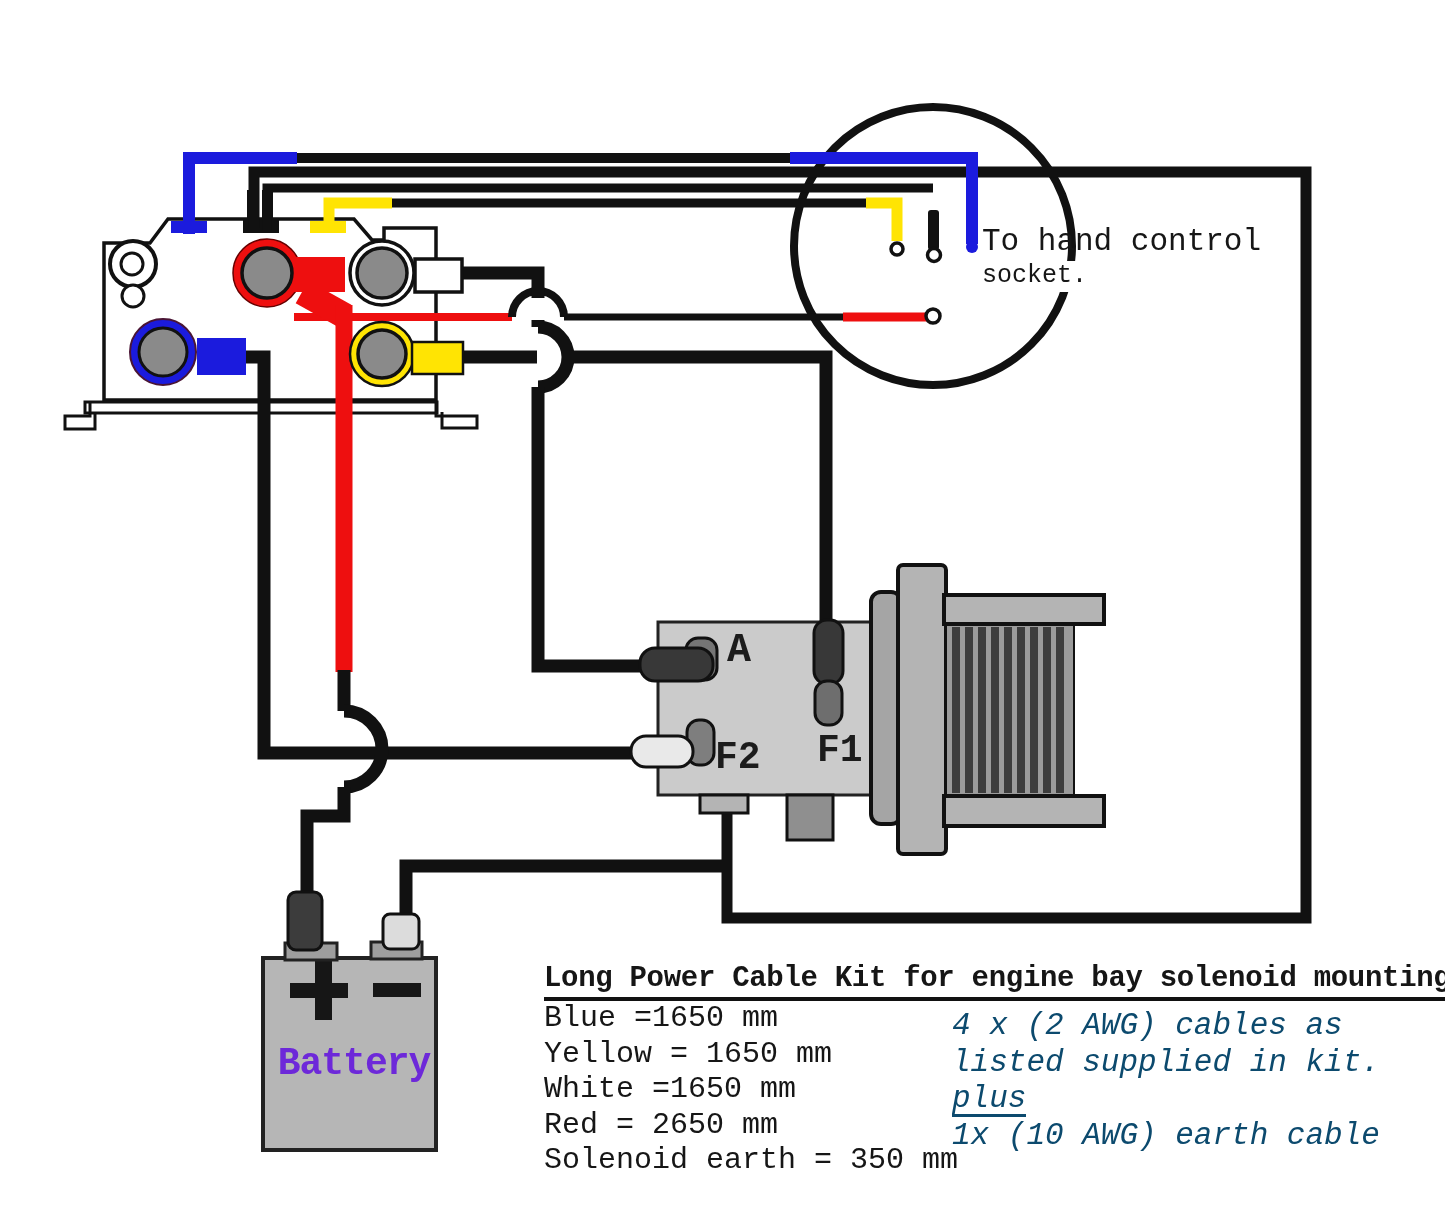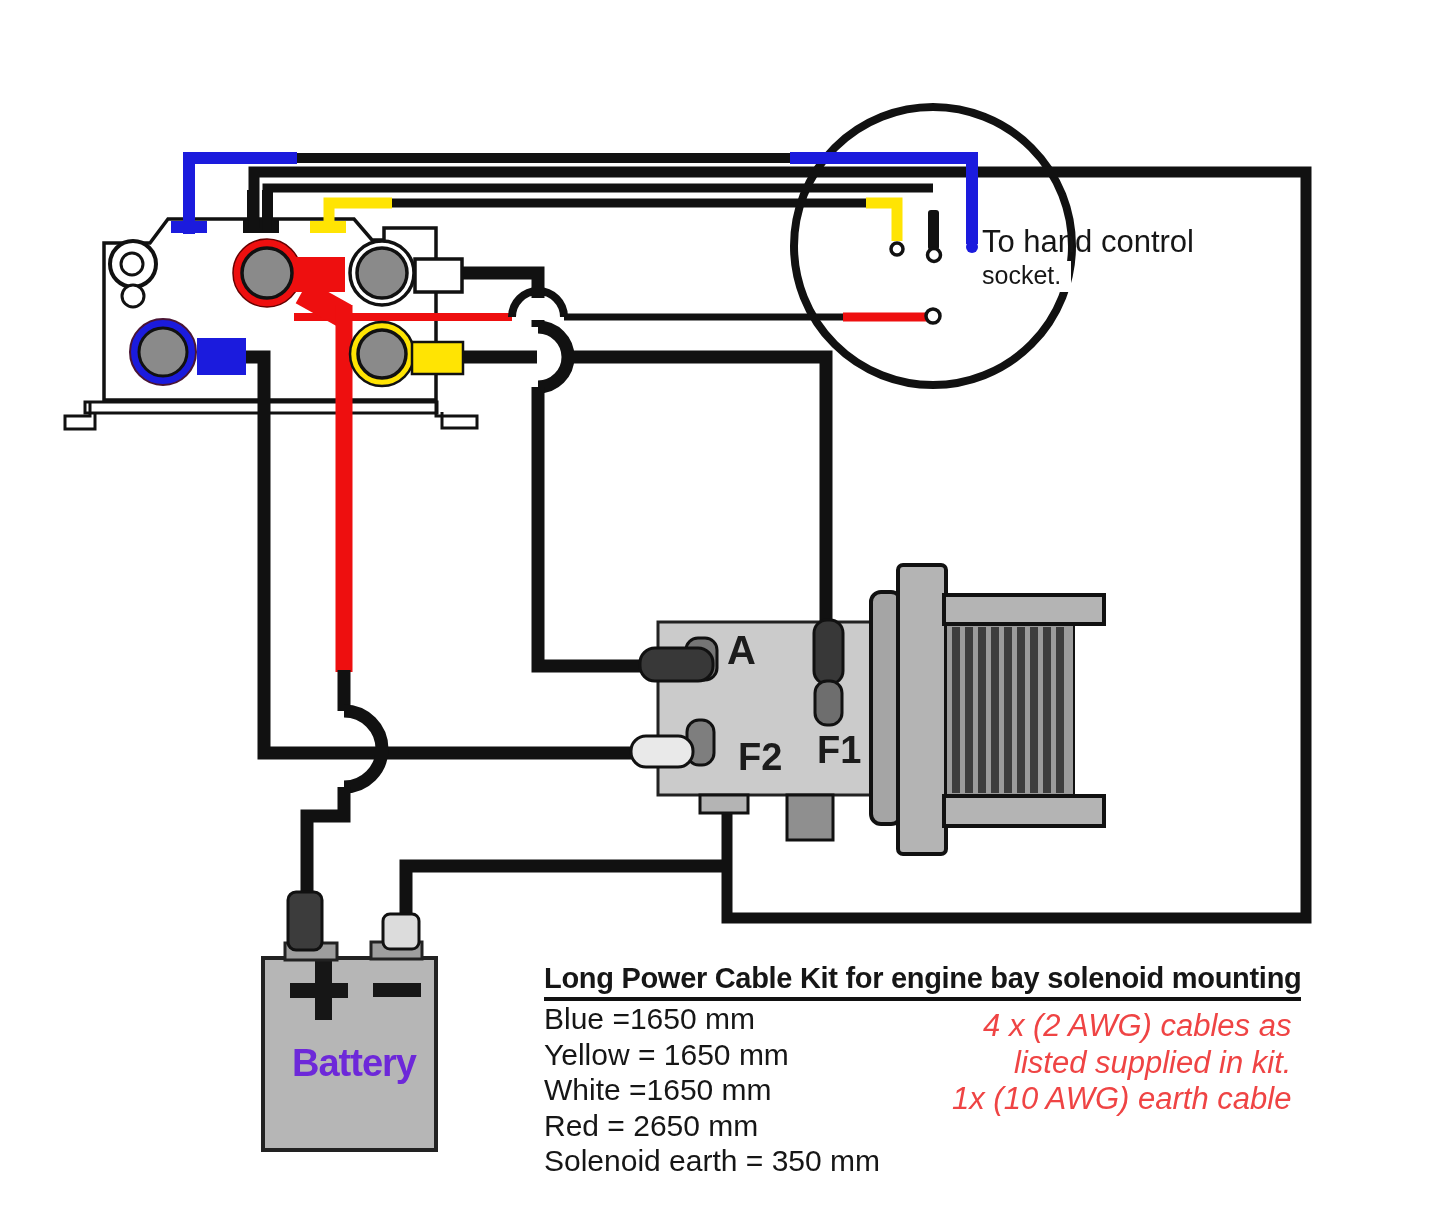--- a/index.html
+++ b/index.html
@@ -1,31 +1,31 @@
 <!DOCTYPE html>
 <html><head>
 <meta charset="utf-8">
 <style>
   html,body{margin:0;padding:0;background:#fff;}
   #stage{position:relative;width:1445px;height:1229px;background:#fff;overflow:hidden;
          font-family:"Liberation Sans","DejaVu Sans",sans-serif;color:#161616;}
   #wiring-svg{position:absolute;left:0;top:0;}
-  .txt{position:absolute;white-space:nowrap;}
+  .txt{position:absolute;white-space:nowrap;font-family:Liberation Mono, monospace;}
   .socket-line1{left:982px;top:224px;font-size:31px;}
   .socket-line2{left:982px;top:261px;font-size:25px;background:#fff;padding:0 10px 2px 0;}
   .label-a {left:727px;top:628px;font-size:40px;font-weight:bold;color:#1c1c1c;}
   .label-f1{left:817px;top:729px;font-size:38px;font-weight:bold;color:#1c1c1c;}
-  .label-f2{left:715px;top:736px;font-size:38px;font-weight:bold;color:#1c1c1c;margin-left:23px;}
+  .label-f2{left:715px;top:736px;font-size:38px;font-weight:bold;color:#1c1c1c;}
   .battery-label{left:276px;top:1042px;width:156px;text-align:center;
                  font-size:38px;font-weight:bold;letter-spacing:-1px;color:#6d28d9;}
   .legend-title{left:544px;top:962px;font-size:29px;font-weight:bold;letter-spacing:-0.3px;
                 border-bottom:4px solid #111;padding-bottom:2px;display:inline-block;}
   .legend-lines{left:544px;top:1001px;font-size:30px;line-height:35.5px;}
   .legend-notes{left:952px;top:1008px;font-size:31px;line-height:36.5px;
-                font-style:italic;color:#ef4444;text-align:right;}
+                font-style:italic;color:#0c4a6e;}
   .u{display:inline-block;border-bottom:3px solid currentColor;line-height:30px;}
 </style>
 </head>
 <body>
 
 <div id="stage">
 <svg id="wiring-svg" width="1445" height="1229" viewBox="0 0 1445 1229">
 
   <g>
     <path d="M 104,400 L 104,243 L 150,243 L 168,219 L 354,219 L 372,240 L 384,240 L 384,228 L 436,228 L 436,400 Z" fill="#ffffff" stroke="#111" stroke-width="3.5"></path>
@@ -156,15 +156,16 @@
 <div class="txt legend-lines">
   <div>Blue =1650 mm</div>
   <div>Yellow = 1650 mm</div>
   <div>White =1650 mm</div>
   <div>Red = 2650 mm</div>
   <div>Solenoid earth = 350 mm</div>
 </div>
 <div class="txt legend-notes">
   <div>4 x (2 AWG) cables as</div>
   <div>listed supplied in kit.</div>
+  <div><span class="u">plus</span></div>
   <div>1x (10 AWG) earth cable</div>
 </div>
 </div>
 
 </body></html>

